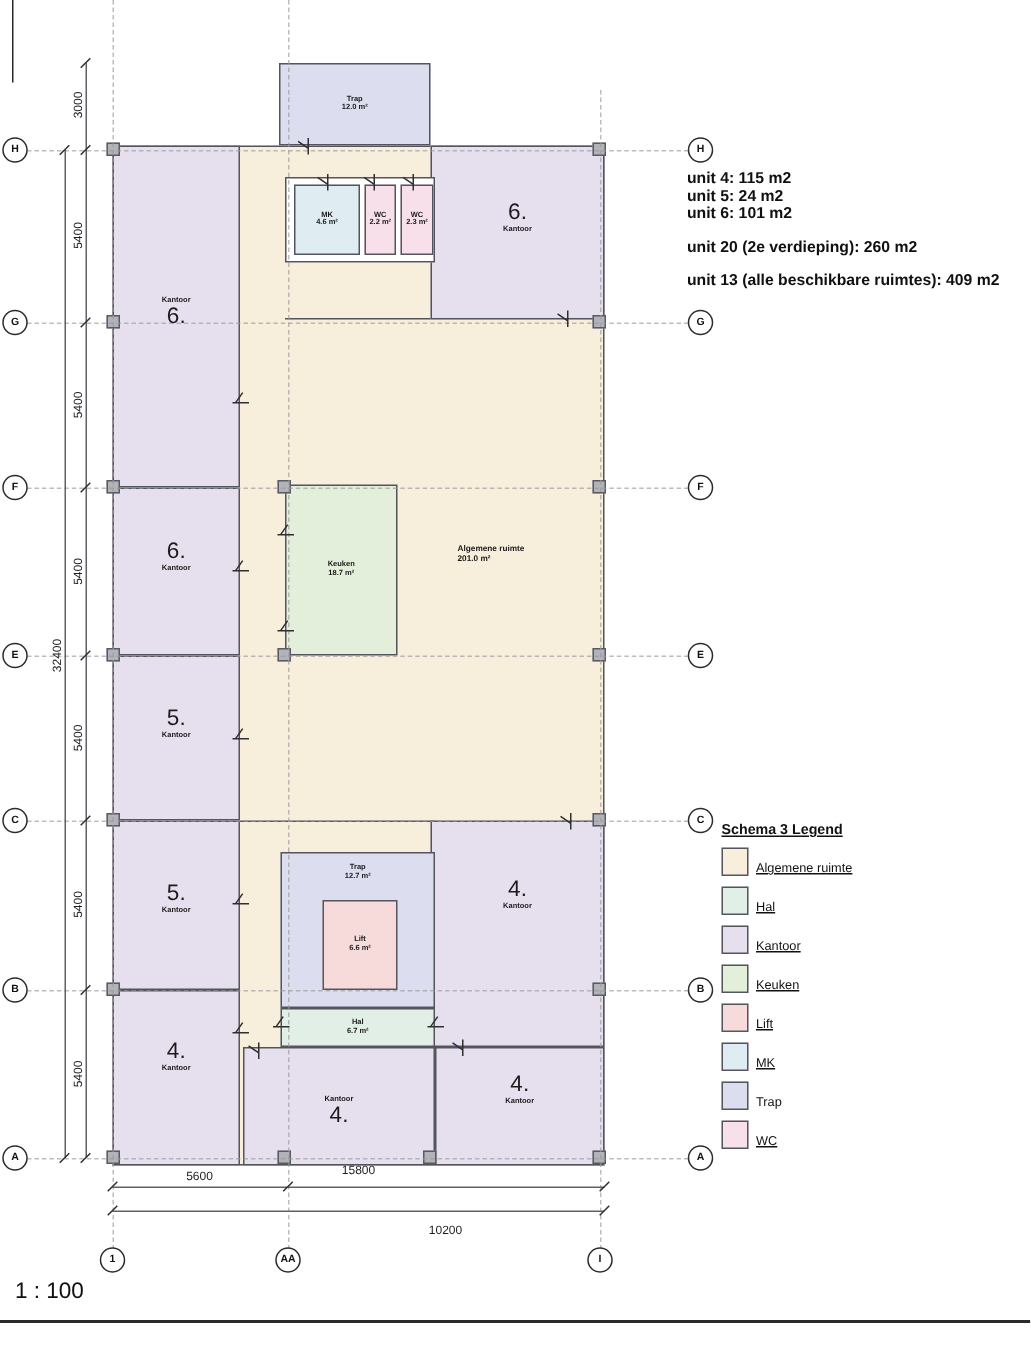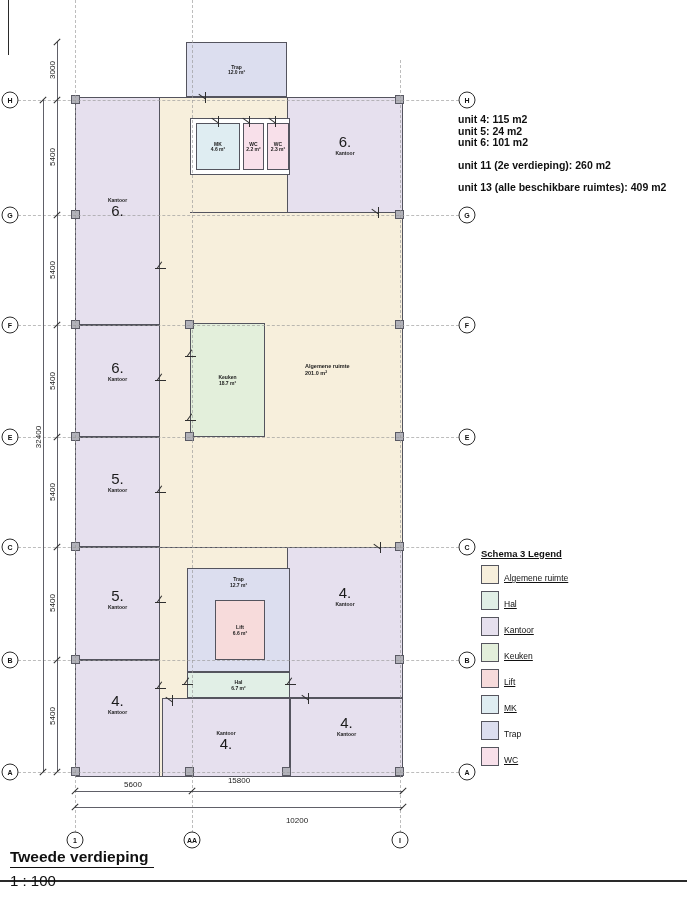--- a/index.html
+++ b/index.html
@@ -253,21 +253,21 @@
       <div class="dimline" style="left: 75px; top: 807px; width: 328px; height: 1px;"></div>
       <div class="dimtick" style="left: 75px; top: 807px;"></div>
       <div class="dimtick" style="left: 403px; top: 807px;"></div>
       <div class="dimlabel" style="left: 239px; top: 780px;">15800</div>
     </div>
 
   <div id="unit-info">
       <div class="unit-line">unit 4: 115 m2</div>
       <div class="unit-line">unit 5: 24 m2</div>
       <div class="unit-line">unit 6: 101 m2</div>
-      <div class="unit-line gap">unit 11 (2e verdieping): 260 m2</div>
+      <div class="unit-line gap">unit 20 (2e verdieping): 260 m2</div>
       <div class="unit-line gap">unit 13 (alle beschikbare ruimtes): 409 m2</div>
     </div>
 
   <div id="legend">
     <div id="legend-title">Schema 3 Legend</div>
     <div id="legend-items">
         <div class="legend-item">
           <div class="swatch" style="background: rgb(247, 239, 220);"></div>
           <div class="legend-label u">Algemene ruimte</div>
         </div>
@@ -296,16 +296,15 @@
           <div class="legend-label">Trap</div>
         </div>
         <div class="legend-item">
           <div class="swatch" style="background: rgb(248, 224, 234);"></div>
           <div class="legend-label u">WC</div>
         </div>
       </div>
   </div>
 
   <div id="title-block">
-    <h1>Tweede verdieping</h1>
     <div id="scale-text">1 : 100</div>
   </div>
 </div>
 
 </body></html>

